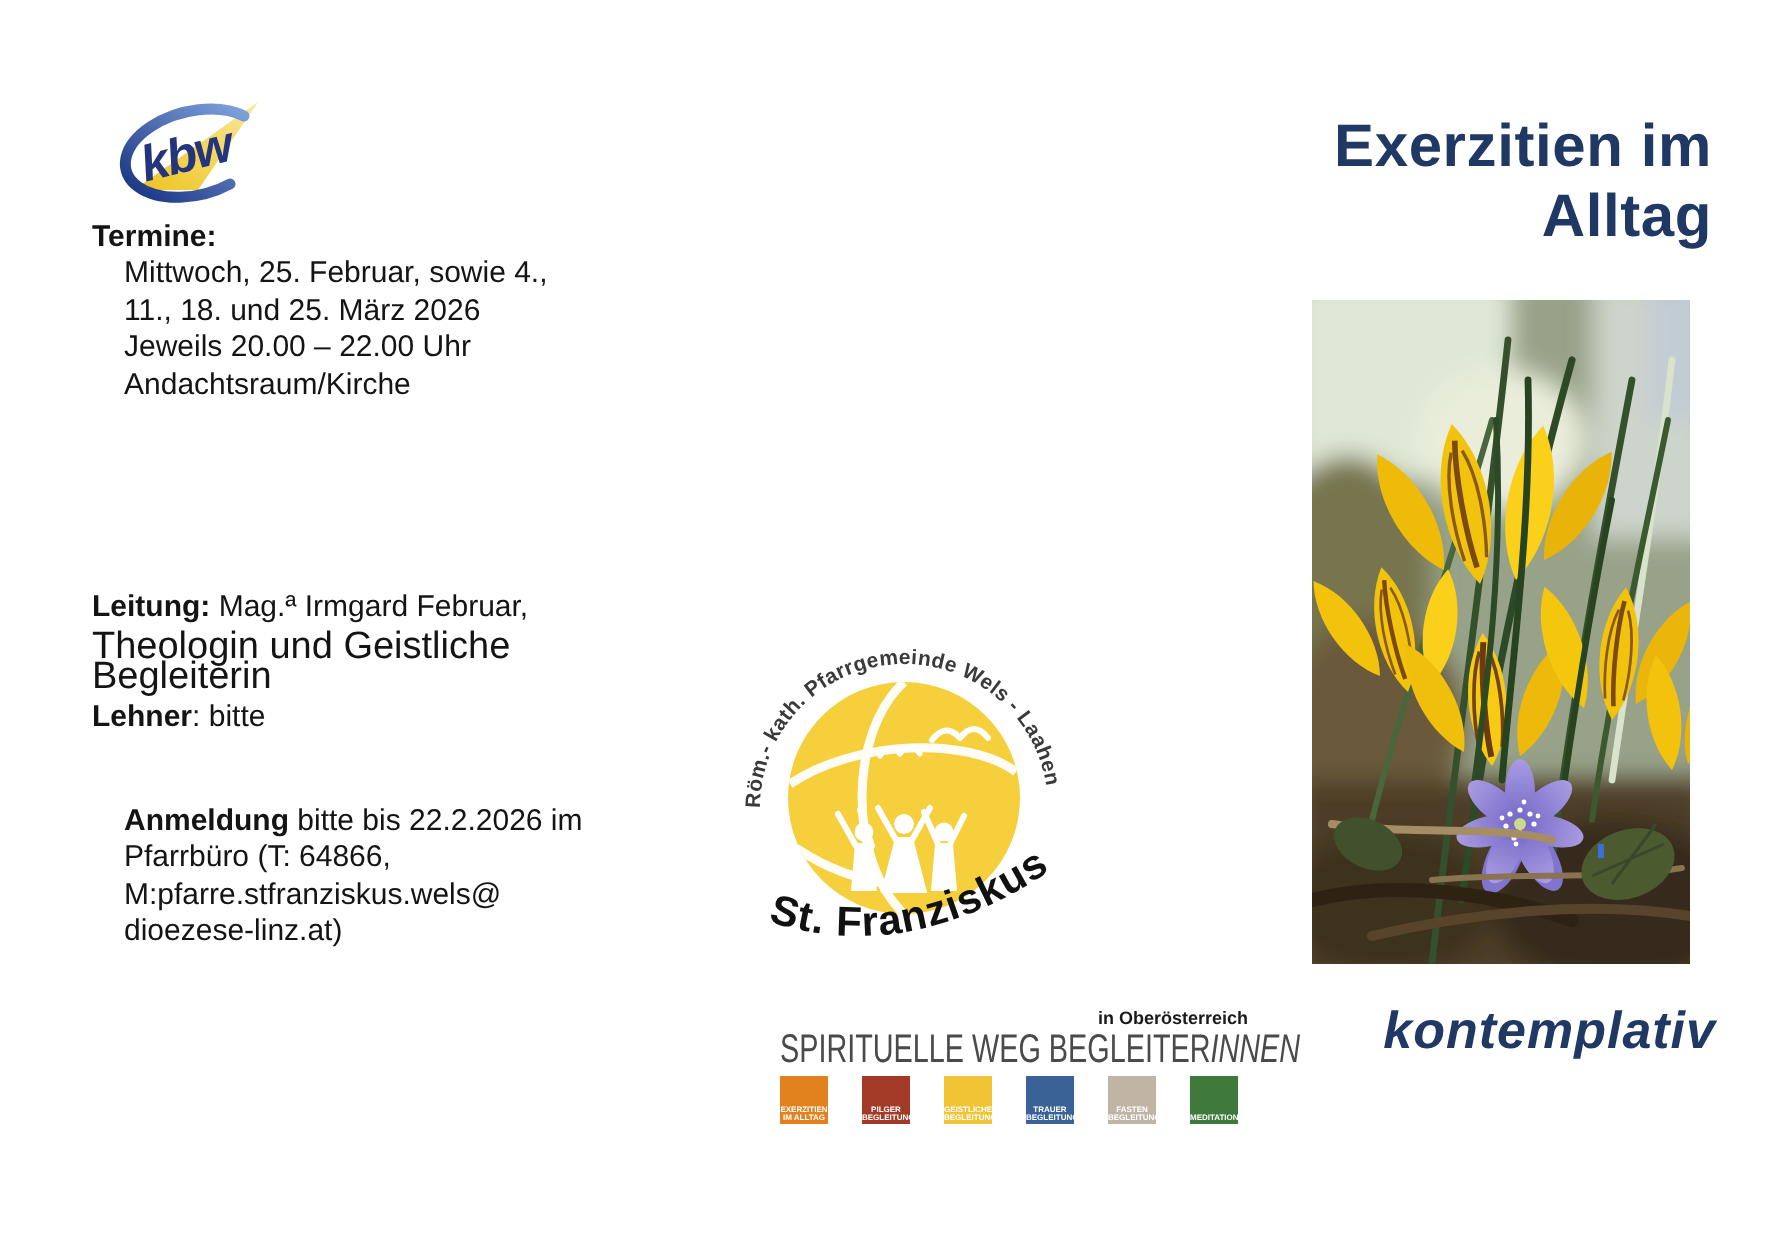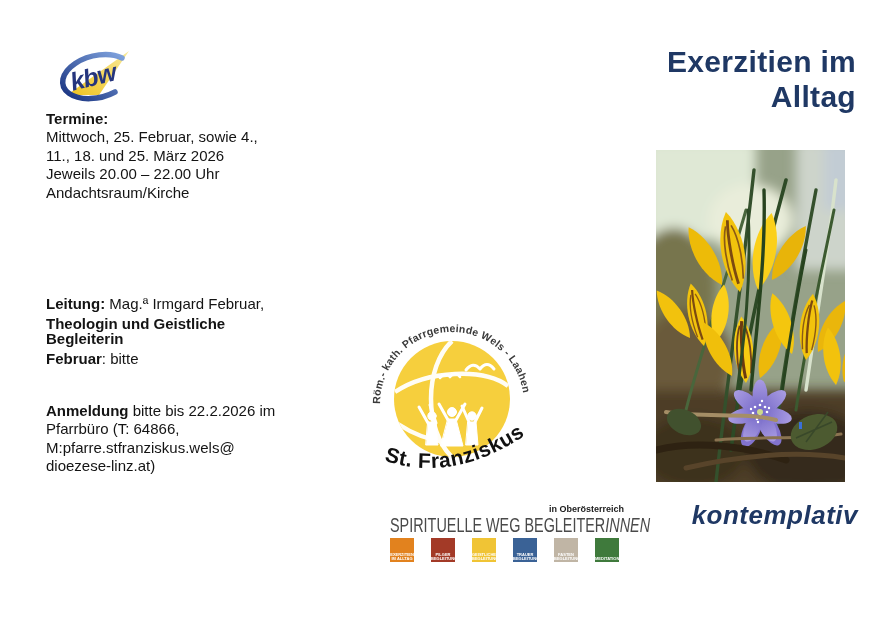--- a/index.html
+++ b/index.html
@@ -1,36 +1,36 @@
 <!DOCTYPE html>
 <html><head>
 <meta charset="utf-8">
 <style>
   html,body{margin:0;padding:0;background:#888;}
   .page{position:relative;width:892px;height:629px;background:#ffffff;overflow:hidden;
         font-family:"Liberation Sans",sans-serif;color:#141414;margin:0 auto;}
 
   
   .block{position:absolute;left:46px;width:250px;font-size:15px;line-height:18.4px;}
-  .pre{white-space:pre-line;}
+  .pre{white-space:pre-line;margin-left:16px;}
   .lbl{font-weight:700;}
   .b-termine{top:110px;}
   .b-empf{top:218px;}
   .b-leitung{top:295px;}
-  .b-leitung .sub{font-size:15px;line-height:15px;margin-top:3px;font-weight:bold;}
+  .b-leitung .sub{font-size:19px;line-height:15px;margin-top:3px;}
   .b-kosten{top:350px;}
   .b-anmeld{top:402px;}
 
   
   .kbw{position:absolute;left:47px;top:49px;}
   .kbw-text{font-family:"Liberation Sans",sans-serif;font-style:italic;font-weight:700;
             font-size:25px;fill:#25357d;letter-spacing:-1px;}
 
   
-  .title{position:absolute;top:44px;right:36px;text-align:right;font-size:30px;line-height:35px;
+  .title{position:absolute;top:56px;right:36px;text-align:right;font-size:30px;line-height:35px;
          font-weight:700;color:#1f3864;white-space:pre-line;letter-spacing:.3px;}
   .photo{position:absolute;left:656px;top:150px;width:189px;height:332px;}
   .caption{position:absolute;top:500px;right:34px;font-size:26px;font-weight:700;
            font-style:italic;color:#1f3864;letter-spacing:.5px;}
 
   
   .parish{position:absolute;left:368px;top:312px;}
   .arc-top{font-size:10.5px;font-weight:600;fill:#3a3a3a;letter-spacing:.2px;}
   .arc-name{font-size:21px;font-weight:600;fill:#111;letter-spacing:.5px;}
 
@@ -75,21 +75,21 @@
 Jeweils 20.00 – 22.00 Uhr
 Andachtsraum/Kirche</div>
   </div>
 
 
   <div class="block b-leitung">
     <div><span class="lbl">Leitung:</span><span> Mag.ª Irmgard Februar,</span></div>
     <div class="sub">Theologin und Geistliche Begleiterin</div>
   </div>
 
-  <div class="block b-kosten"><span class="lbl">Februar</span><span>: bitte</span></div>
+  <div class="block b-kosten"><span class="lbl">Lehner</span><span>: bitte</span></div>
 
   <div class="block b-anmeld pre"><span class="lbl">Anmeldung</span><span> bitte bis 22.2.2026 im
 Pfarrbüro (T: 64866,
 M:pfarre.stfranziskus.wels@
 dioezese-linz.at)</span></div>
 
   <div class="title" style="color: rgb(31, 56, 100);">Exerzitien im
 Alltag</div>
 
   <div class="photo">

